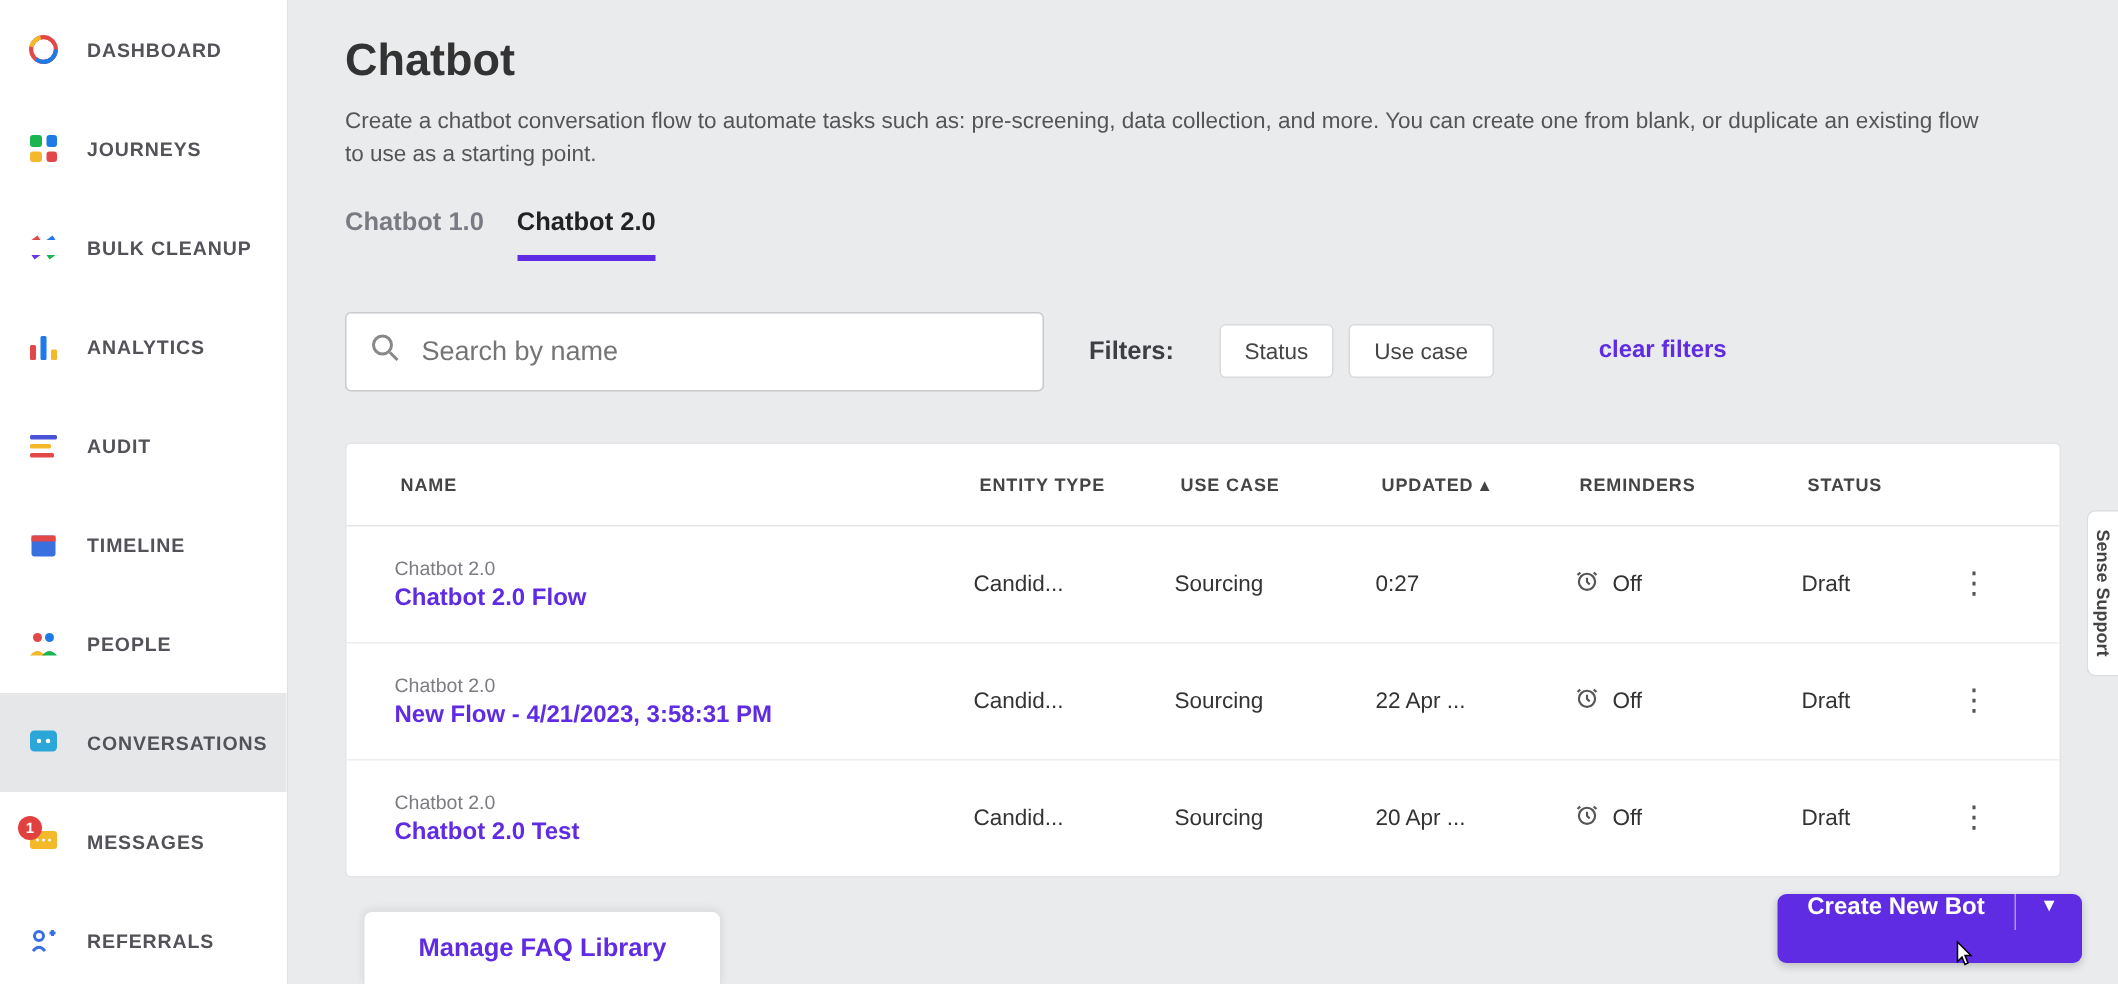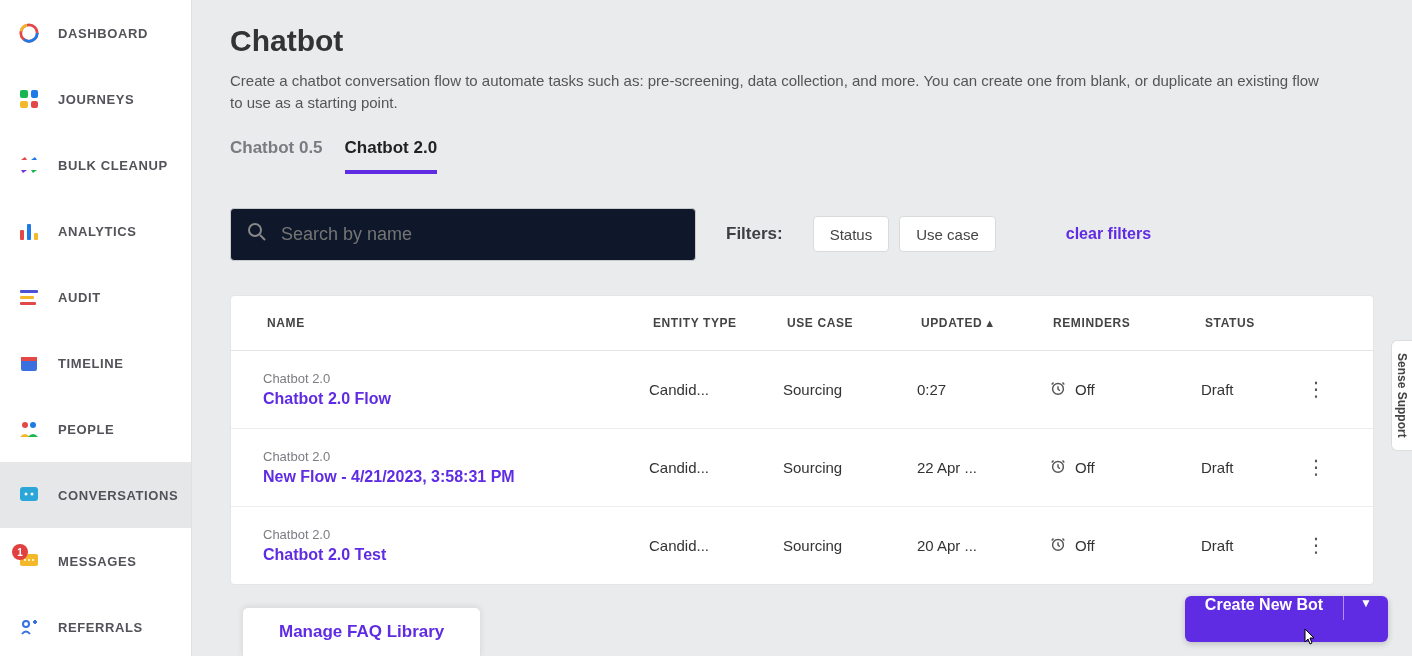--- a/index.html
+++ b/index.html
@@ -16,21 +16,21 @@
     
     .main { flex: 1; padding: 24px 38px 0 38px; display:flex; flex-direction:column; height:100%; }
     .page-title { font-size: 30px; font-weight: 600; color: #333; }
     .page-desc  { font-size: 15px; color: #555; margin-top: 12px; line-height: 1.45; max-width: 1100px; }
 
     .tabs { display:flex; gap: 22px; margin-top: 24px; }
     .tab { font-size: 17px; font-weight: 700; color: #7a7a82; padding-bottom: 12px; cursor:pointer; }
     .tab.active { color: #222; border-bottom: 4px solid #5f2be3; }
 
     .toolbar { display:flex; align-items:center; gap: 30px; margin-top: 34px; }
-    .search { width: 466px; height: 53px; border: 1px solid #c9cacd; border-radius: 4px; background:#0f172a; display:flex; align-items:center; padding: 0 16px; gap:14px; }
+    .search { width: 466px; height: 53px; border: 1px solid #c9cacd; border-radius: 4px; background:#ffffff; display:flex; align-items:center; padding: 0 16px; gap:14px; }
     .search input { border:none; outline:none; font-size:18px; color:#707070; width:100%; background:transparent; }
     .filters-label { font-size:17px; font-weight:700; color:#3e3e44; }
     .filter-pill { height:36px; padding: 0 16px; border:1px solid #d9dadb; border-radius:4px; background:#fff; font-size:15px; color:#454547; display:flex; align-items:center; cursor:pointer; }
     .clear-filters { font-size:16px; font-weight:600; color:#5f2be3; cursor:pointer;margin-left:40px; }
 
     
     .table { margin-top: 34px; background:#fff; border:1px solid #e5e5e7; border-radius:4px; }
     .thead { display:flex; padding: 20px 36px; border-bottom:1px solid #e5e5e7; }
     .col-name     { width: 386px; }
     .col-entity   { width: 134px; }
@@ -194,21 +194,21 @@
     </span>
     <span class="sidebar-label">REFERRALS</span>
   </div>
 </div>
 
 <div class="main">
   <div class="page-title">Chatbot</div>
   <div class="page-desc">Create a chatbot conversation flow to automate tasks such as: pre-screening, data collection, and more. You can create one from blank, or duplicate an existing flow to use as a starting point.</div>
 
   <div class="tabs">
-    <div class="tab">Chatbot 0.5</div>
+    <div class="tab">Chatbot 1.0</div>
     <div class="tab active">Chatbot 2.0</div>
   </div>
 
   <div class="toolbar">
     <div class="search">
       <span>
         <svg width="20" height="20" viewBox="0 0 20 20">
             <circle cx="8" cy="8" r="6" fill="none" stroke="#888" stroke-width="2"></circle>
             <line x1="13" y1="13" x2="18" y2="18" stroke="#888" stroke-width="2"></line>
           </svg>

